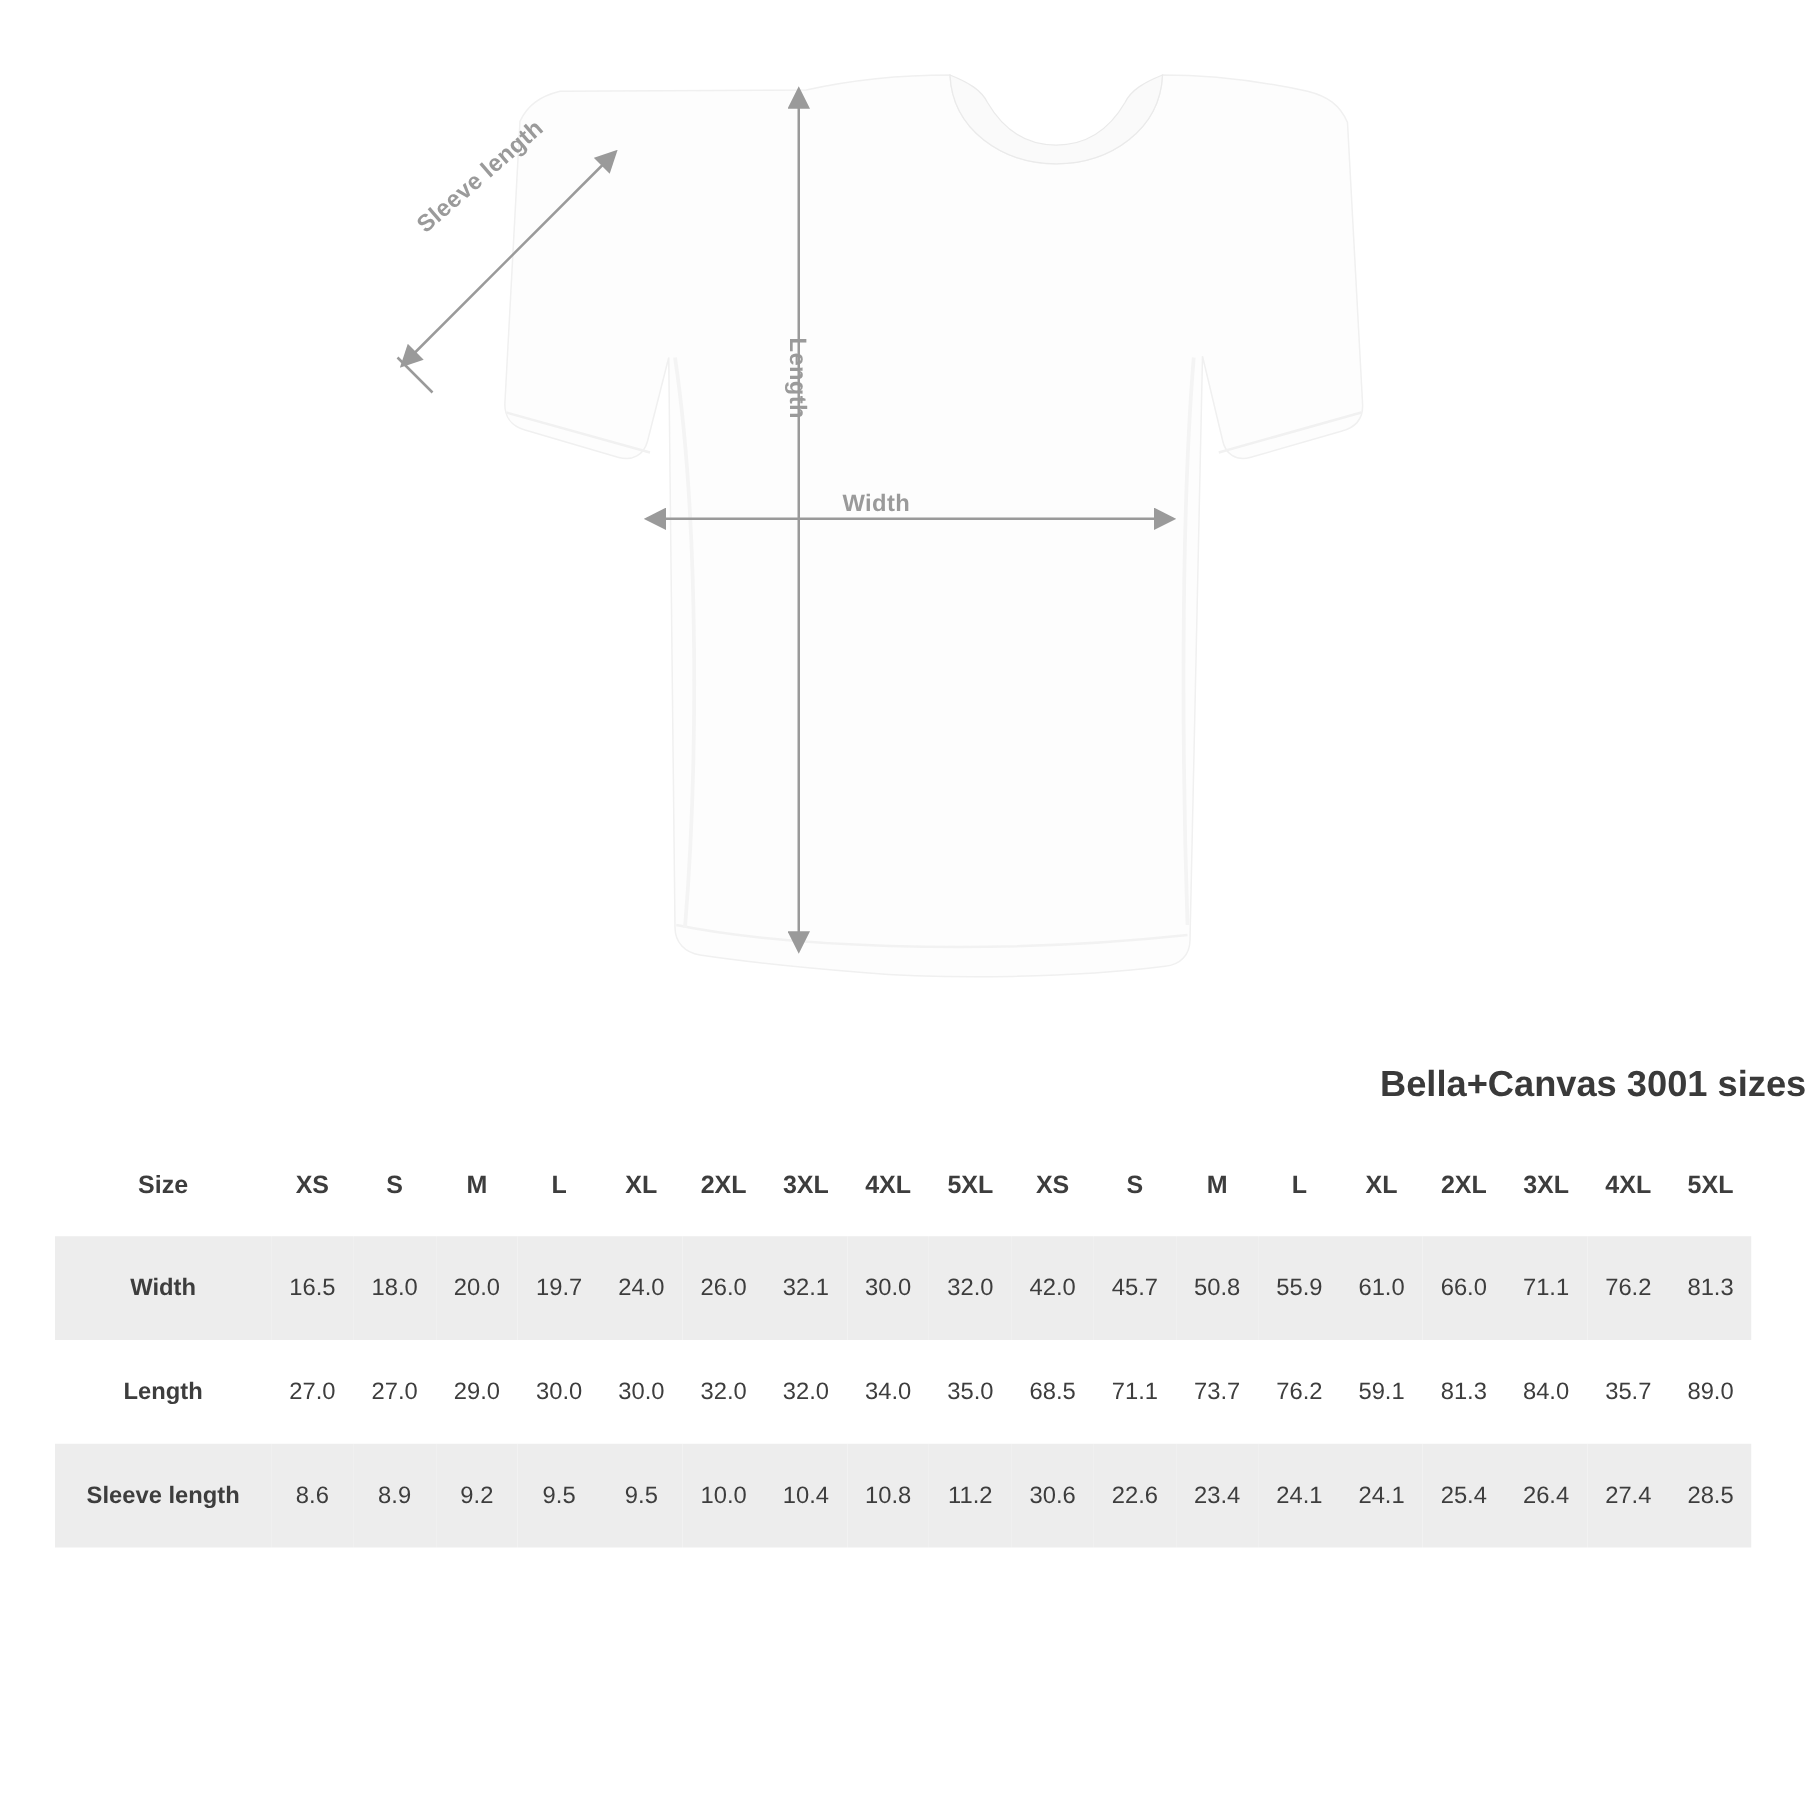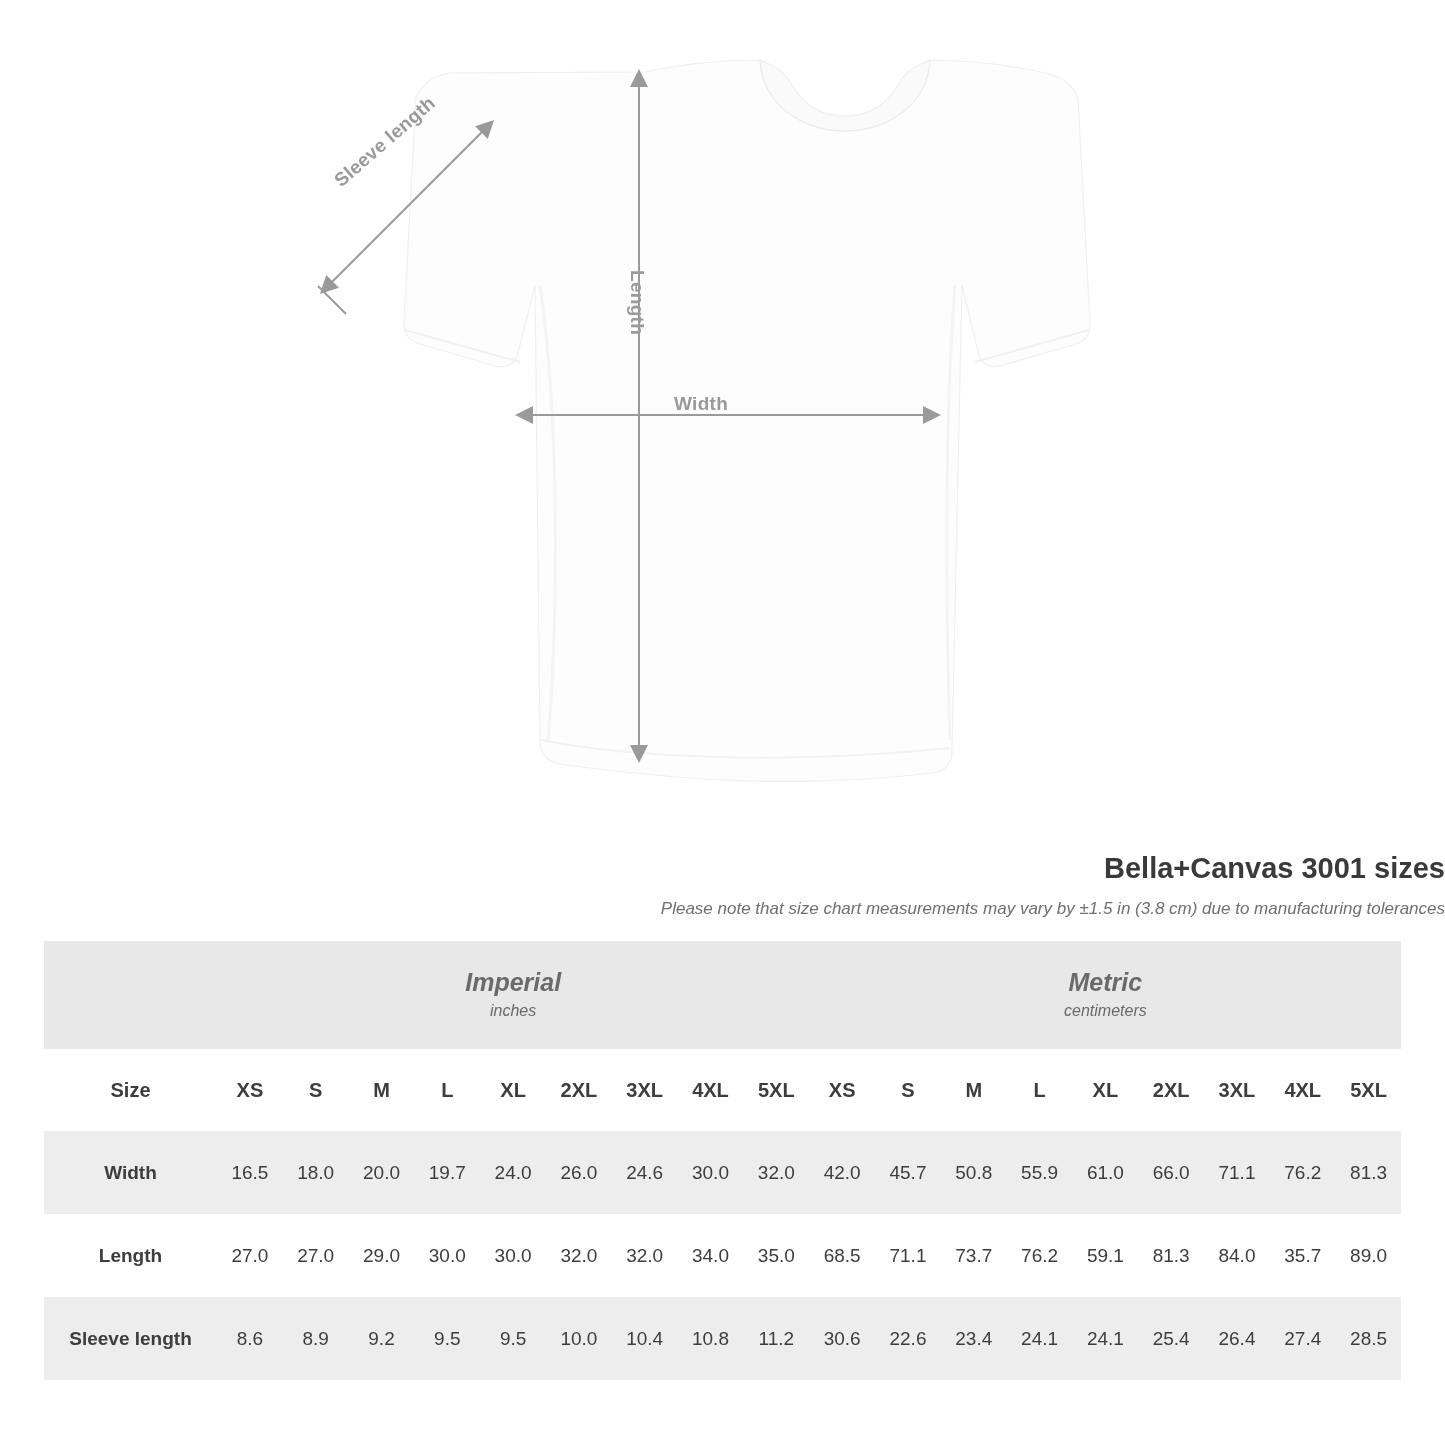--- a/index.html
+++ b/index.html
@@ -202,21 +202,20 @@
       <line x1="518" y1="415" x2="938" y2="415" stroke="#9a9a9a" stroke-width="2" marker-start="url(#arrowStart)" marker-end="url(#arrowEnd)"></line>
     </svg>
 
     <div class="dim-label" id="label-sleeve">Sleeve length</div>
     <div class="dim-label" id="label-length">Length</div>
     <div class="dim-label" id="label-width">Width</div>
   </div>
 
   <div class="title-block">
     <h1 class="chart-title">Bella+Canvas 3001 sizes</h1>
-    <p class="chart-note">Please note that size chart measurements may vary by ±1.5 in (3.8 cm) due to manufacturing tolerances</p>
   </div>
 
   <div class="table-wrap">
     <table class="sizes">
       <colgroup id="colgroup">
         <col class="c-label">
       <col class="c-cell">
           <col class="c-cell">
           <col class="c-cell">
           <col class="c-cell">
@@ -229,31 +228,20 @@
           <col class="c-cell">
           <col class="c-cell">
           <col class="c-cell">
           <col class="c-cell">
           <col class="c-cell">
           <col class="c-cell">
           <col class="c-cell">
           <col class="c-cell">
         </colgroup>
       <tbody id="table-body">
-          <tr>
-            <td class="unitband"></td>
-            <td class="unitband" colspan="9">
-              <div class="u-name">Imperial</div>
-              <div class="u-sub">inches</div>
-            </td>
-            <td class="unitband" colspan="9">
-              <div class="u-name">Metric</div>
-              <div class="u-sub">centimeters</div>
-            </td>
-          </tr>
           <tr class="hdr-row">
             <td>Size</td>
             <td>XS</td>
             <td>S</td>
             <td>M</td>
             <td>L</td>
             <td>XL</td>
             <td>2XL</td>
             <td>3XL</td>
             <td>4XL</td>
@@ -269,21 +257,21 @@
             <td>5XL</td>
           </tr>
           <tr class="data-row row-alt">
             <td class="rowhead">Width</td>
             <td>16.5</td>
             <td>18.0</td>
             <td>20.0</td>
             <td>19.7</td>
             <td>24.0</td>
             <td>26.0</td>
-            <td>24.6</td>
+            <td>32.1</td>
             <td>30.0</td>
             <td>32.0</td>
             <td>42.0</td>
             <td>45.7</td>
             <td>50.8</td>
             <td>55.9</td>
             <td>61.0</td>
             <td>66.0</td>
             <td>71.1</td>
             <td>76.2</td>

